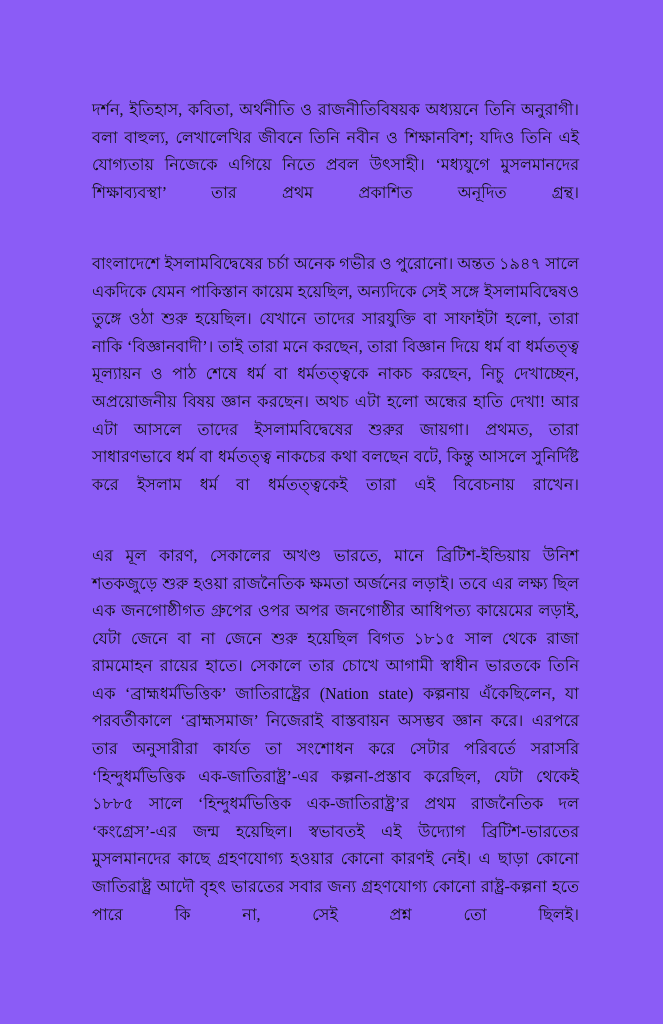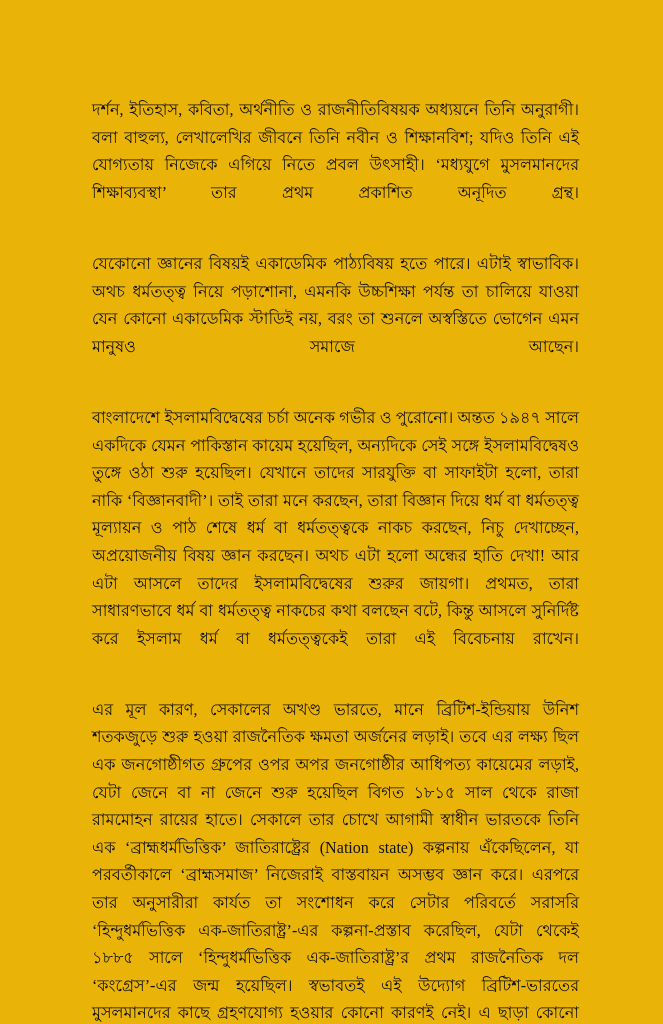--- a/index.html
+++ b/index.html
@@ -4,21 +4,21 @@
 <style>
   html, body {
     margin: 0;
     padding: 0;
     background: #ffffff;
   }
   .page {
     position: relative;
     width: 663px;
     height: 1024px;
-    background: #eab308;
+    background: #8b5cf6;
     overflow: hidden;
     box-sizing: border-box;
   }
   .text-column {
     position: absolute;
     left: 92px;
     top: 96px;
     width: 487px;
   }
   .para {
@@ -42,18 +42,17 @@
     display: inline-block;
     width: 100%;
   }
 </style>
 </head>
 <body>
 
 <div class="page">
   <div class="text-column">
     <p class="para">দর্শন, ইতিহাস, কবিতা, অর্থনীতি ও রাজনীতিবিষয়ক অধ্যয়নে তিনি অনুরাগী। বলা বাহুল্য, লেখালেখির জীবনে তিনি নবীন ও শিক্ষানবিশ; যদিও তিনি এই যোগ্যতায় নিজেকে এগিয়ে নিতে প্রবল উৎসাহী। ‘মধ্যযুগে মুসলমানদের শিক্ষাব্যবস্থা’ তার প্রথম প্রকাশিত অনূদিত গ্রন্থ।</p>
-    <p class="para">যেকোনো জ্ঞানের বিষয়ই একাডেমিক পাঠ্যবিষয় হতে পারে। এটাই স্বাভাবিক। অথচ ধর্মতত্ত্ব নিয়ে পড়াশোনা, এমনকি উচ্চশিক্ষা পর্যন্ত তা চালিয়ে যাওয়া যেন কোনো একাডেমিক স্টাডিই নয়, বরং তা শুনলে অস্বস্তিতে ভোগেন এমন মানুষও সমাজে আছেন।</p>
     <p class="para">বাংলাদেশে ইসলামবিদ্বেষের চর্চা অনেক গভীর ও পুরোনো। অন্তত ১৯৪৭ সালে একদিকে যেমন পাকিস্তান কায়েম হয়েছিল, অন্যদিকে সেই সঙ্গে ইসলামবিদ্বেষও তুঙ্গে ওঠা শুরু হয়েছিল। যেখানে তাদের সারযুক্তি বা সাফাইটা হলো, তারা নাকি ‘বিজ্ঞানবাদী’। তাই তারা মনে করছেন, তারা বিজ্ঞান দিয়ে ধর্ম বা ধর্মতত্ত্ব মূল্যায়ন ও পাঠ শেষে ধর্ম বা ধর্মতত্ত্বকে নাকচ করছেন, নিচু দেখাচ্ছেন, অপ্রয়োজনীয় বিষয় জ্ঞান করছেন। অথচ এটা হলো অন্ধের হাতি দেখা! আর এটা আসলে তাদের ইসলামবিদ্বেষের শুরুর জায়গা। প্রথমত, তারা সাধারণভাবে ধর্ম বা ধর্মতত্ত্ব নাকচের কথা বলছেন বটে, কিন্তু আসলে সুনির্দিষ্ট করে ইসলাম ধর্ম বা ধর্মতত্ত্বকেই তারা এই বিবেচনায় রাখেন।</p>
     <p class="para">এর মূল কারণ, সেকালের অখণ্ড ভারতে, মানে ব্রিটিশ-ইন্ডিয়ায় উনিশ শতকজুড়ে শুরু হওয়া রাজনৈতিক ক্ষমতা অর্জনের লড়াই। তবে এর লক্ষ্য ছিল এক জনগোষ্ঠীগত গ্রুপের ওপর অপর জনগোষ্ঠীর আধিপত্য কায়েমের লড়াই, যেটা জেনে বা না জেনে শুরু হয়েছিল বিগত ১৮১৫ সাল থেকে রাজা রামমোহন রায়ের হাতে। সেকালে তার চোখে আগামী স্বাধীন ভারতকে তিনি এক ‘ব্রাহ্মধর্মভিত্তিক’ জাতিরাষ্ট্রের (Nation state) কল্পনায় এঁকেছিলেন, যা পরবর্তীকালে ‘ব্রাহ্মসমাজ’ নিজেরাই বাস্তবায়ন অসম্ভব জ্ঞান করে। এরপরে তার অনুসারীরা কার্যত তা সংশোধন করে সেটার পরিবর্তে সরাসরি ‘হিন্দুধর্মভিত্তিক এক-জাতিরাষ্ট্র’-এর কল্পনা-প্রস্তাব করেছিল, যেটা থেকেই ১৮৮৫ সালে ‘হিন্দুধর্মভিত্তিক এক-জাতিরাষ্ট্র’র প্রথম রাজনৈতিক দল ‘কংগ্রেস’-এর জন্ম হয়েছিল। স্বভাবতই এই উদ্যোগ ব্রিটিশ-ভারতের মুসলমানদের কাছে গ্রহণযোগ্য হওয়ার কোনো কারণই নেই। এ ছাড়া কোনো জাতিরাষ্ট্র আদৌ বৃহৎ ভারতের সবার জন্য গ্রহণযোগ্য কোনো রাষ্ট্র-কল্পনা হতে পারে কি না, সেই প্রশ্ন তো ছিলই।</p>
 
   </div>
 </div>
 
 </body></html>

